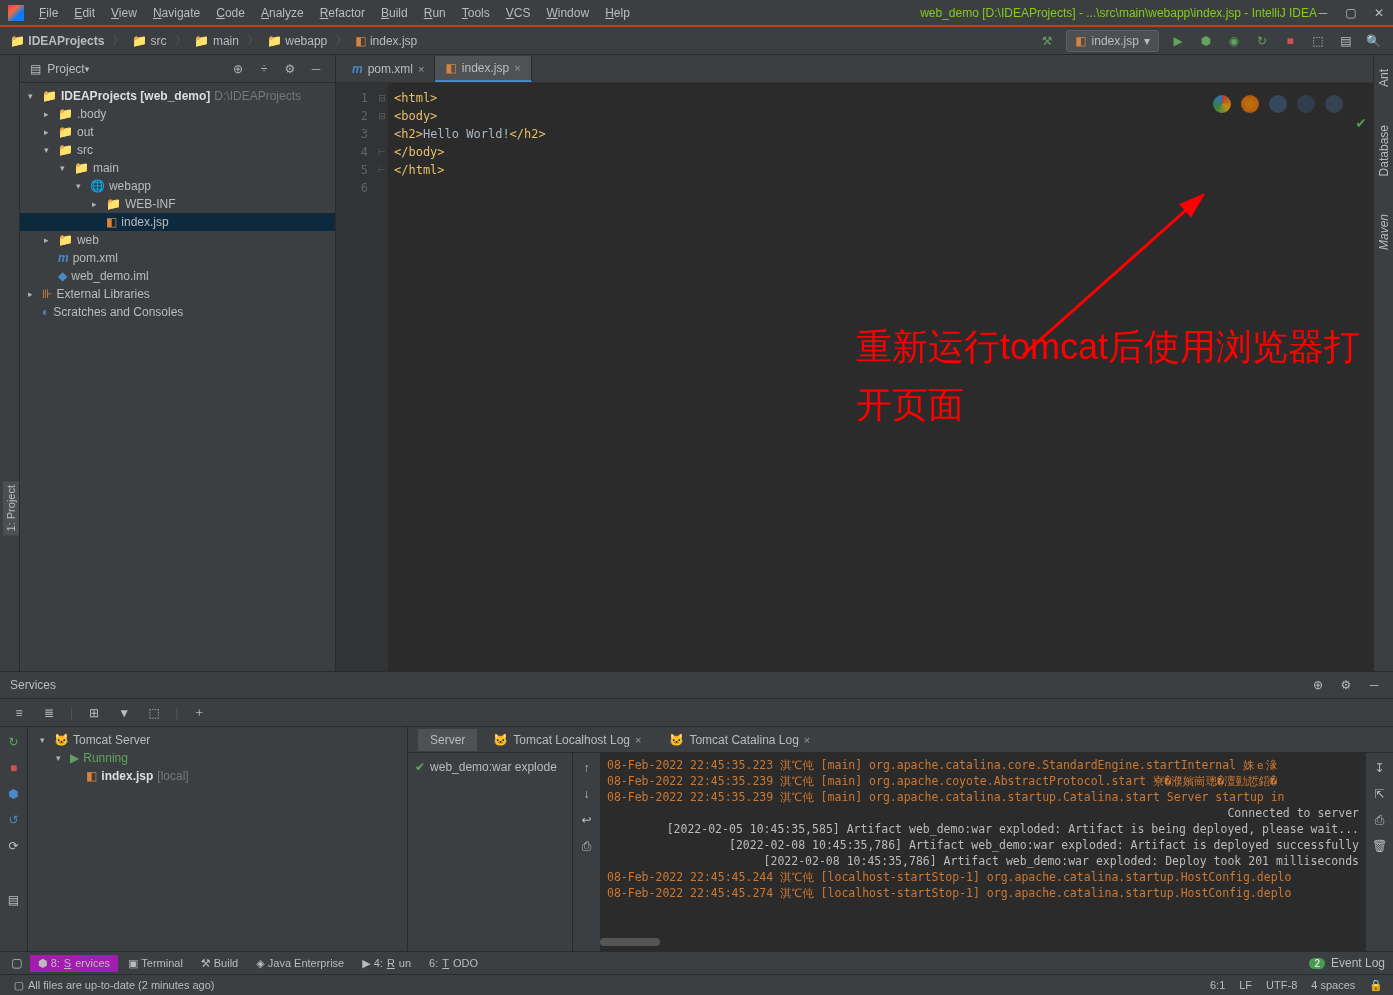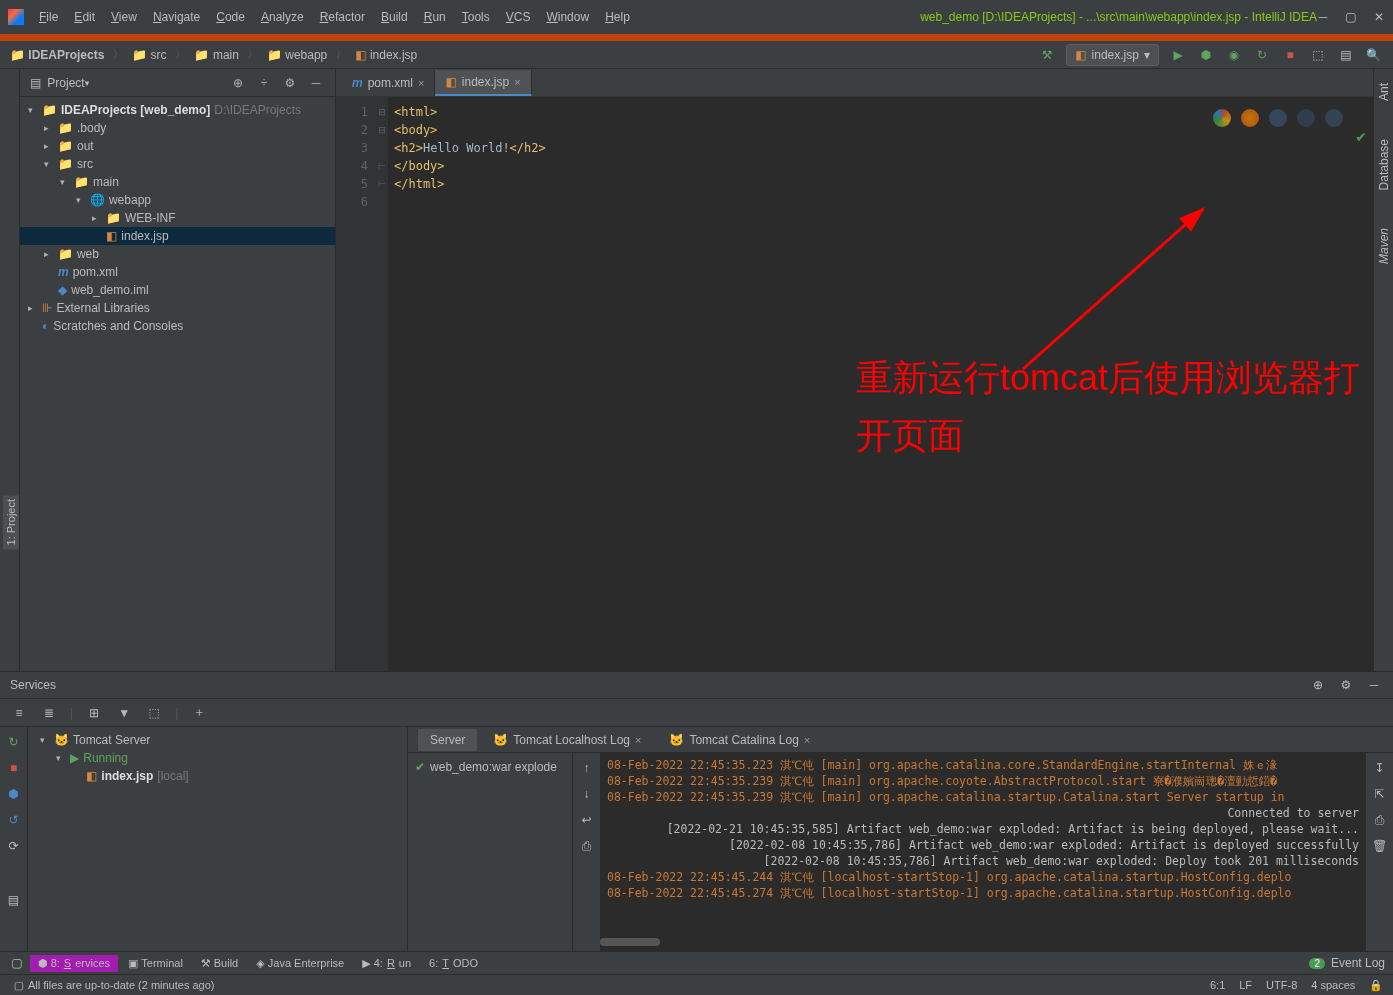--- a/index.html
+++ b/index.html
@@ -1,17 +1,17 @@
 <!DOCTYPE html>
 <html><head>
 <meta charset="utf-8">
 <style>
 * { margin:0; padding:0; box-sizing:border-box; }
 body { font-family:"Segoe UI",Arial,sans-serif; font-size:12px; background:#3c3f41; color:#bbbbbb; width:1393px; height:995px; overflow:hidden; position:relative; }
-.titlebar { height:41px; background:#3c3f41; display:flex; align-items:center; padding:0 8px; border-bottom:7px solid #c2410c; }
+.titlebar { height:27px; background:#3c3f41; display:flex; align-items:center; padding:0 8px; border-bottom:2px solid #c2410c; }
 .ij-logo { width:16px; height:16px; background:linear-gradient(135deg,#fe315d,#f36c3d 33%,#087cfa 66%); margin-right:8px; }
 .menu-bar { display:flex; gap:2px; }
 .menu-item { padding:3px 7px; cursor:pointer; }
 .menu-item u { text-decoration:underline; }
 .title-text { flex:1; text-align:right; color:#84cc16; font-size:12px; }
 .win-controls { display:flex; gap:16px; margin-left:auto; }
 .win-btn { width:12px; height:12px; color:#bbb; cursor:pointer; display:flex; align-items:center; justify-content:center; }
 .nav-bar { height:28px; background:#3c3f41; display:flex; align-items:center; padding:0 10px; border-bottom:1px solid #2b2b2b; }
 .crumb { display:flex; align-items:center; gap:4px; }
 .folder-icon { color:#87939a; }
@@ -42,21 +42,21 @@
 .editor-body { flex:1; display:flex; position:relative; }
 .gutter-nums { width:40px; background:#313335; text-align:right; padding:6px 8px 0 0; color:#606366; font-family:Consolas,monospace; font-size:12px; line-height:18px; }
 .fold-gutter { width:12px; background:#313335; padding-top:6px; }
 .fold-mark { color:#606366; font-size:9px; line-height:18px; height:18px; text-align:center; }
 .code { flex:1; padding:6px 0 0 6px; font-family:Consolas,monospace; font-size:12px; line-height:18px; color:#a9b7c6; }
 .tag { color:#e8bf6a; }
 .txt { color:#a9b7c6; }
 .browser-icons { position:absolute; top:40px; right:30px; display:flex; gap:10px; opacity:.7; }
 .bicon { width:18px; height:18px; border-radius:50%; }
 .arrow-svg { position:absolute; top:130px; right:150px; pointer-events:none; }
-.annot-text { position:absolute; top:280px; left:520px; color:#ff0000; font-size:36px; font-family:"Microsoft YaHei",sans-serif; line-height:1.6; pointer-events:none; }
+.annot-text { position:absolute; top:263px; left:520px; color:#ff0000; font-size:36px; font-family:"Microsoft YaHei",sans-serif; line-height:1.6; pointer-events:none; }
 .check { position:absolute; top:32px; right:6px; color:#499c54; font-size:14px; }
 .crumb-bar { height:22px; background:#3c3f41; padding-left:52px; display:flex; align-items:center; color:#888; border-top:1px solid #2b2b2b; }
 .right-gutter { width:20px; background:#3c3f41; border-left:1px solid #2b2b2b; display:flex; flex-direction:column; align-items:center; padding-top:10px; gap:30px; }
 .right-gutter .gutter-item { writing-mode:vertical-rl; }
 .services-panel { height:280px; background:#3c3f41; border-top:1px solid #2b2b2b; display:flex; flex-direction:column; position:absolute; bottom:44px; left:0; right:0; }
 .svc-header { height:27px; display:flex; align-items:center; padding:0 10px; border-bottom:1px solid #2b2b2b; }
 .svc-header-tools { margin-left:auto; display:flex; gap:10px; }
 .svc-toolbar { height:28px; display:flex; align-items:center; padding:0 10px; gap:12px; border-bottom:1px solid #2b2b2b; }
 .svc-body { flex:1; display:flex; }
 .svc-left-icons { width:28px; border-right:1px solid #2b2b2b; display:flex; flex-direction:column; align-items:center; padding-top:6px; gap:8px; }
@@ -338,21 +338,21 @@
       <span class="icon-btn">↑</span>
       <span class="icon-btn">↓</span>
       <span class="icon-btn">↩</span>
       <span class="icon-btn">⎙</span>
      </div>
      <div class="output" id="output">
       <div class="red">08-Feb-2022 22:45:35.223 淇℃伅 [main] org.apache.catalina.core.StandardEngine.startInternal 姝ｅ湪</div>
               <div class="red">08-Feb-2022 22:45:35.239 淇℃伅 [main] org.apache.coyote.AbstractProtocol.start 寮�濮嬪崗璁�澶勭悊鍣�</div>
               <div class="red">08-Feb-2022 22:45:35.239 淇℃伅 [main] org.apache.catalina.startup.Catalina.start Server startup in</div>
               <div class="gray">Connected to server</div>
-              <div class="gray">[2022-02-21 10:45:35,585] Artifact web_demo:war exploded: Artifact is being deployed, please wait...</div>
+              <div class="gray">[2022-02-05 10:45:35,585] Artifact web_demo:war exploded: Artifact is being deployed, please wait...</div>
               <div class="gray">[2022-02-08 10:45:35,786] Artifact web_demo:war exploded: Artifact is deployed successfully</div>
               <div class="gray">[2022-02-08 10:45:35,786] Artifact web_demo:war exploded: Deploy took 201 milliseconds</div>
               <div class="red">08-Feb-2022 22:45:45.244 淇℃伅 [localhost-startStop-1] org.apache.catalina.startup.HostConfig.deplo</div>
               <div class="red">08-Feb-2022 22:45:45.274 淇℃伅 [localhost-startStop-1] org.apache.catalina.startup.HostConfig.deplo</div>
               <div class="scrollbar-h"></div>
      </div>
      <div class="out-right-icons">
       <span class="icon-btn">↧</span>
       <span class="icon-btn">⇱</span>
       <span class="icon-btn">⎙</span>

